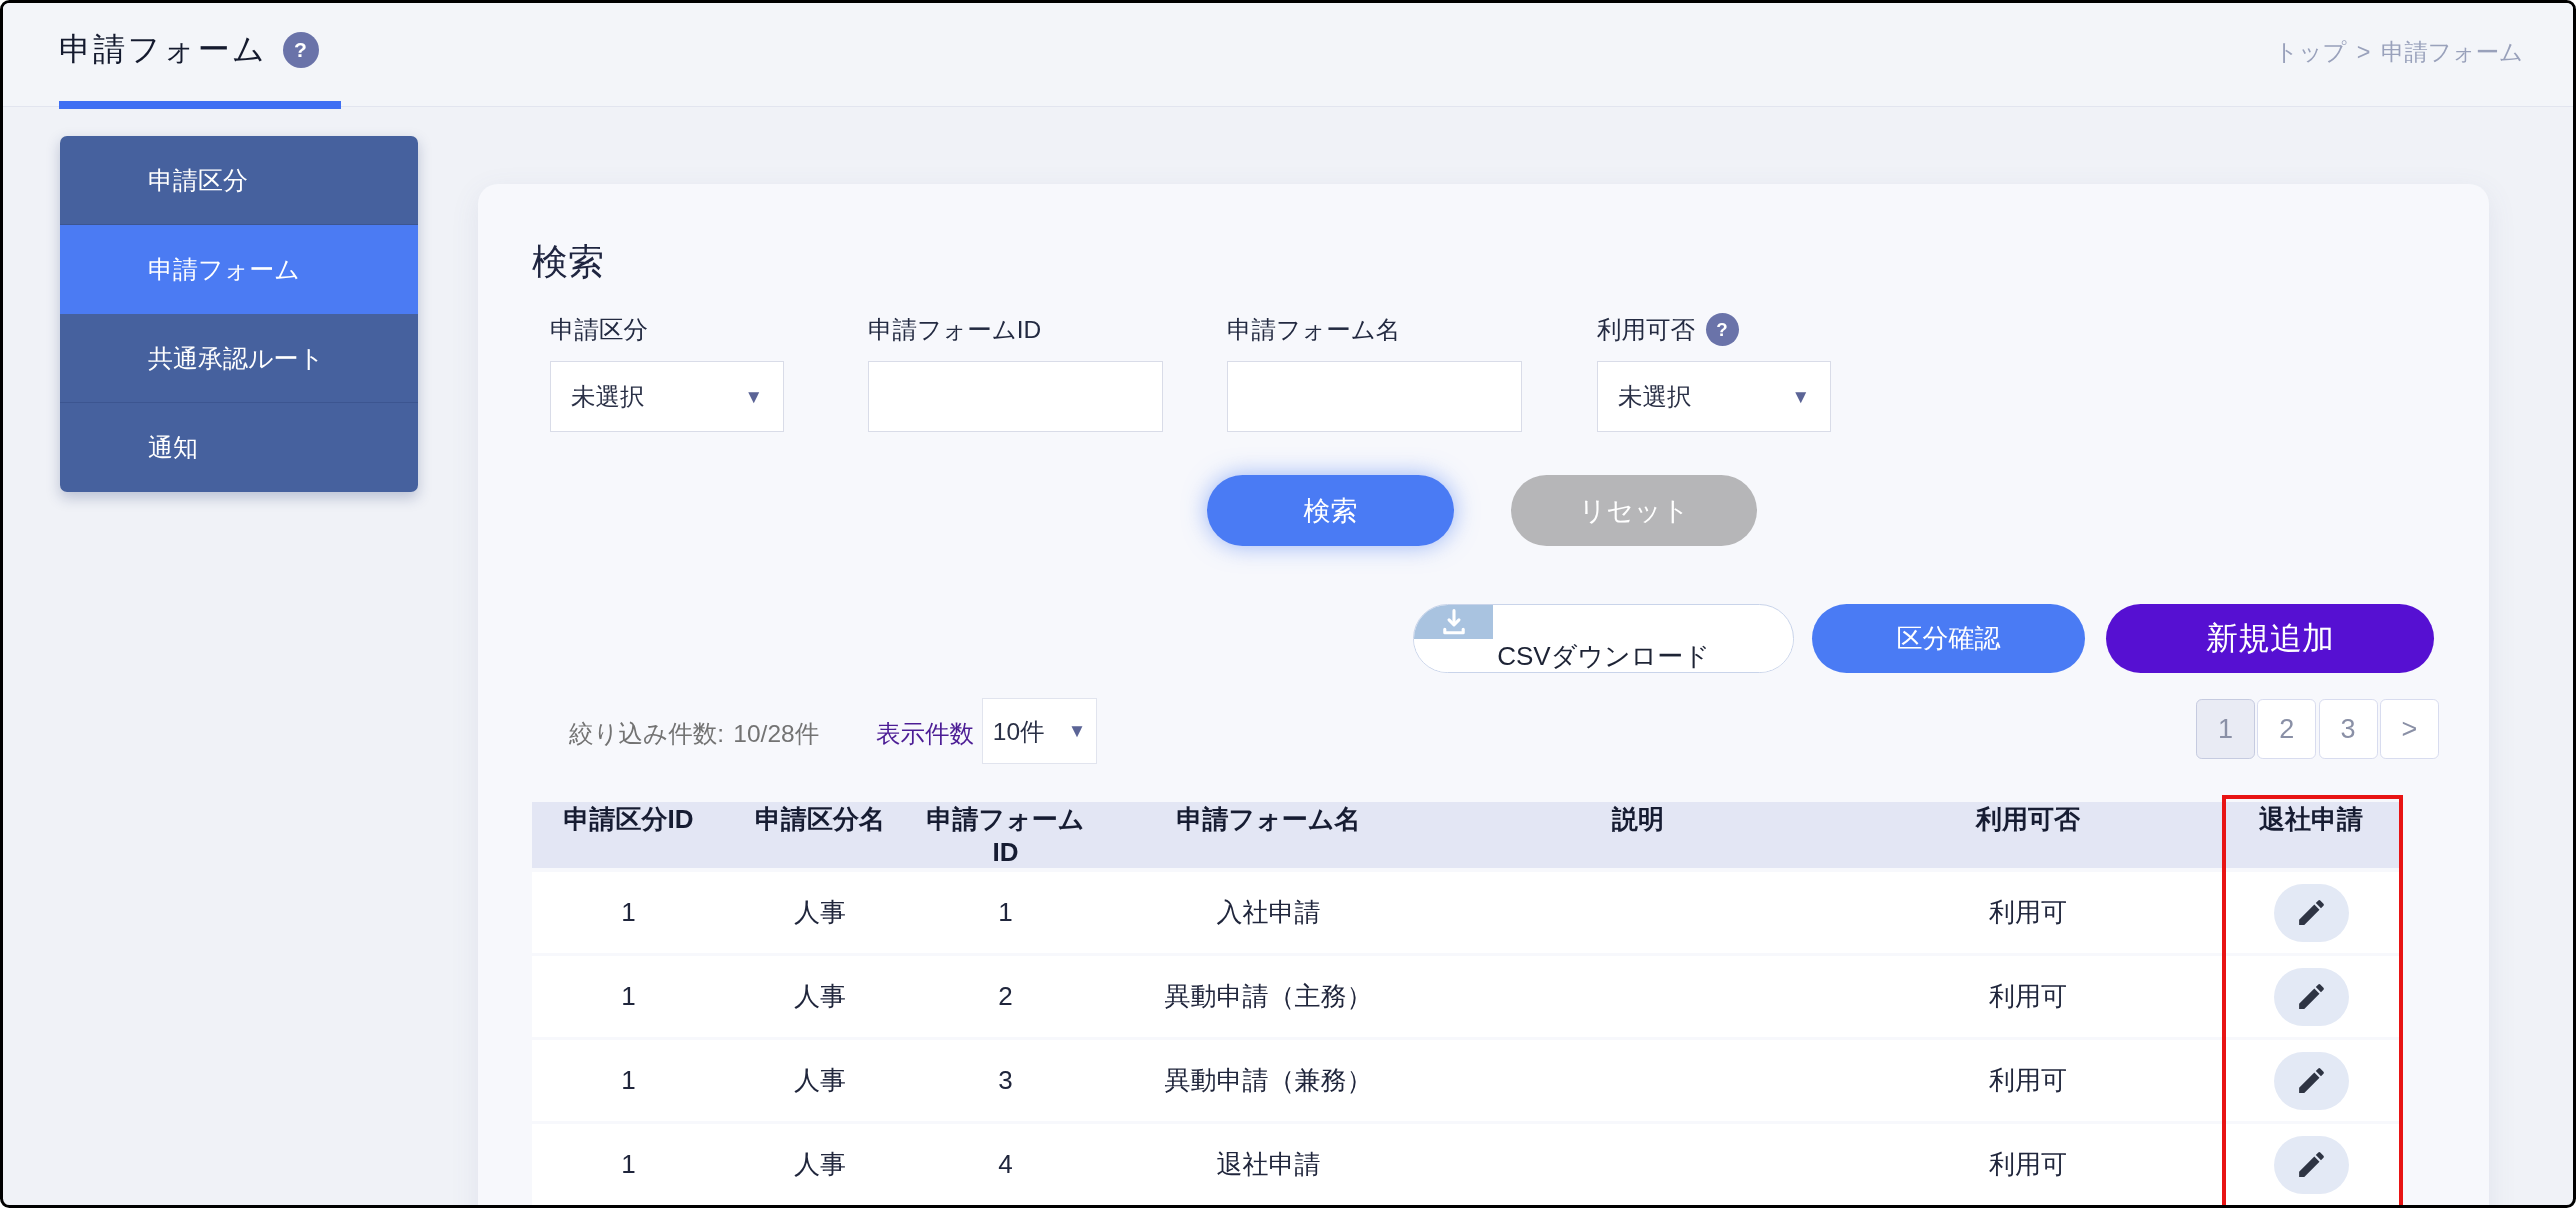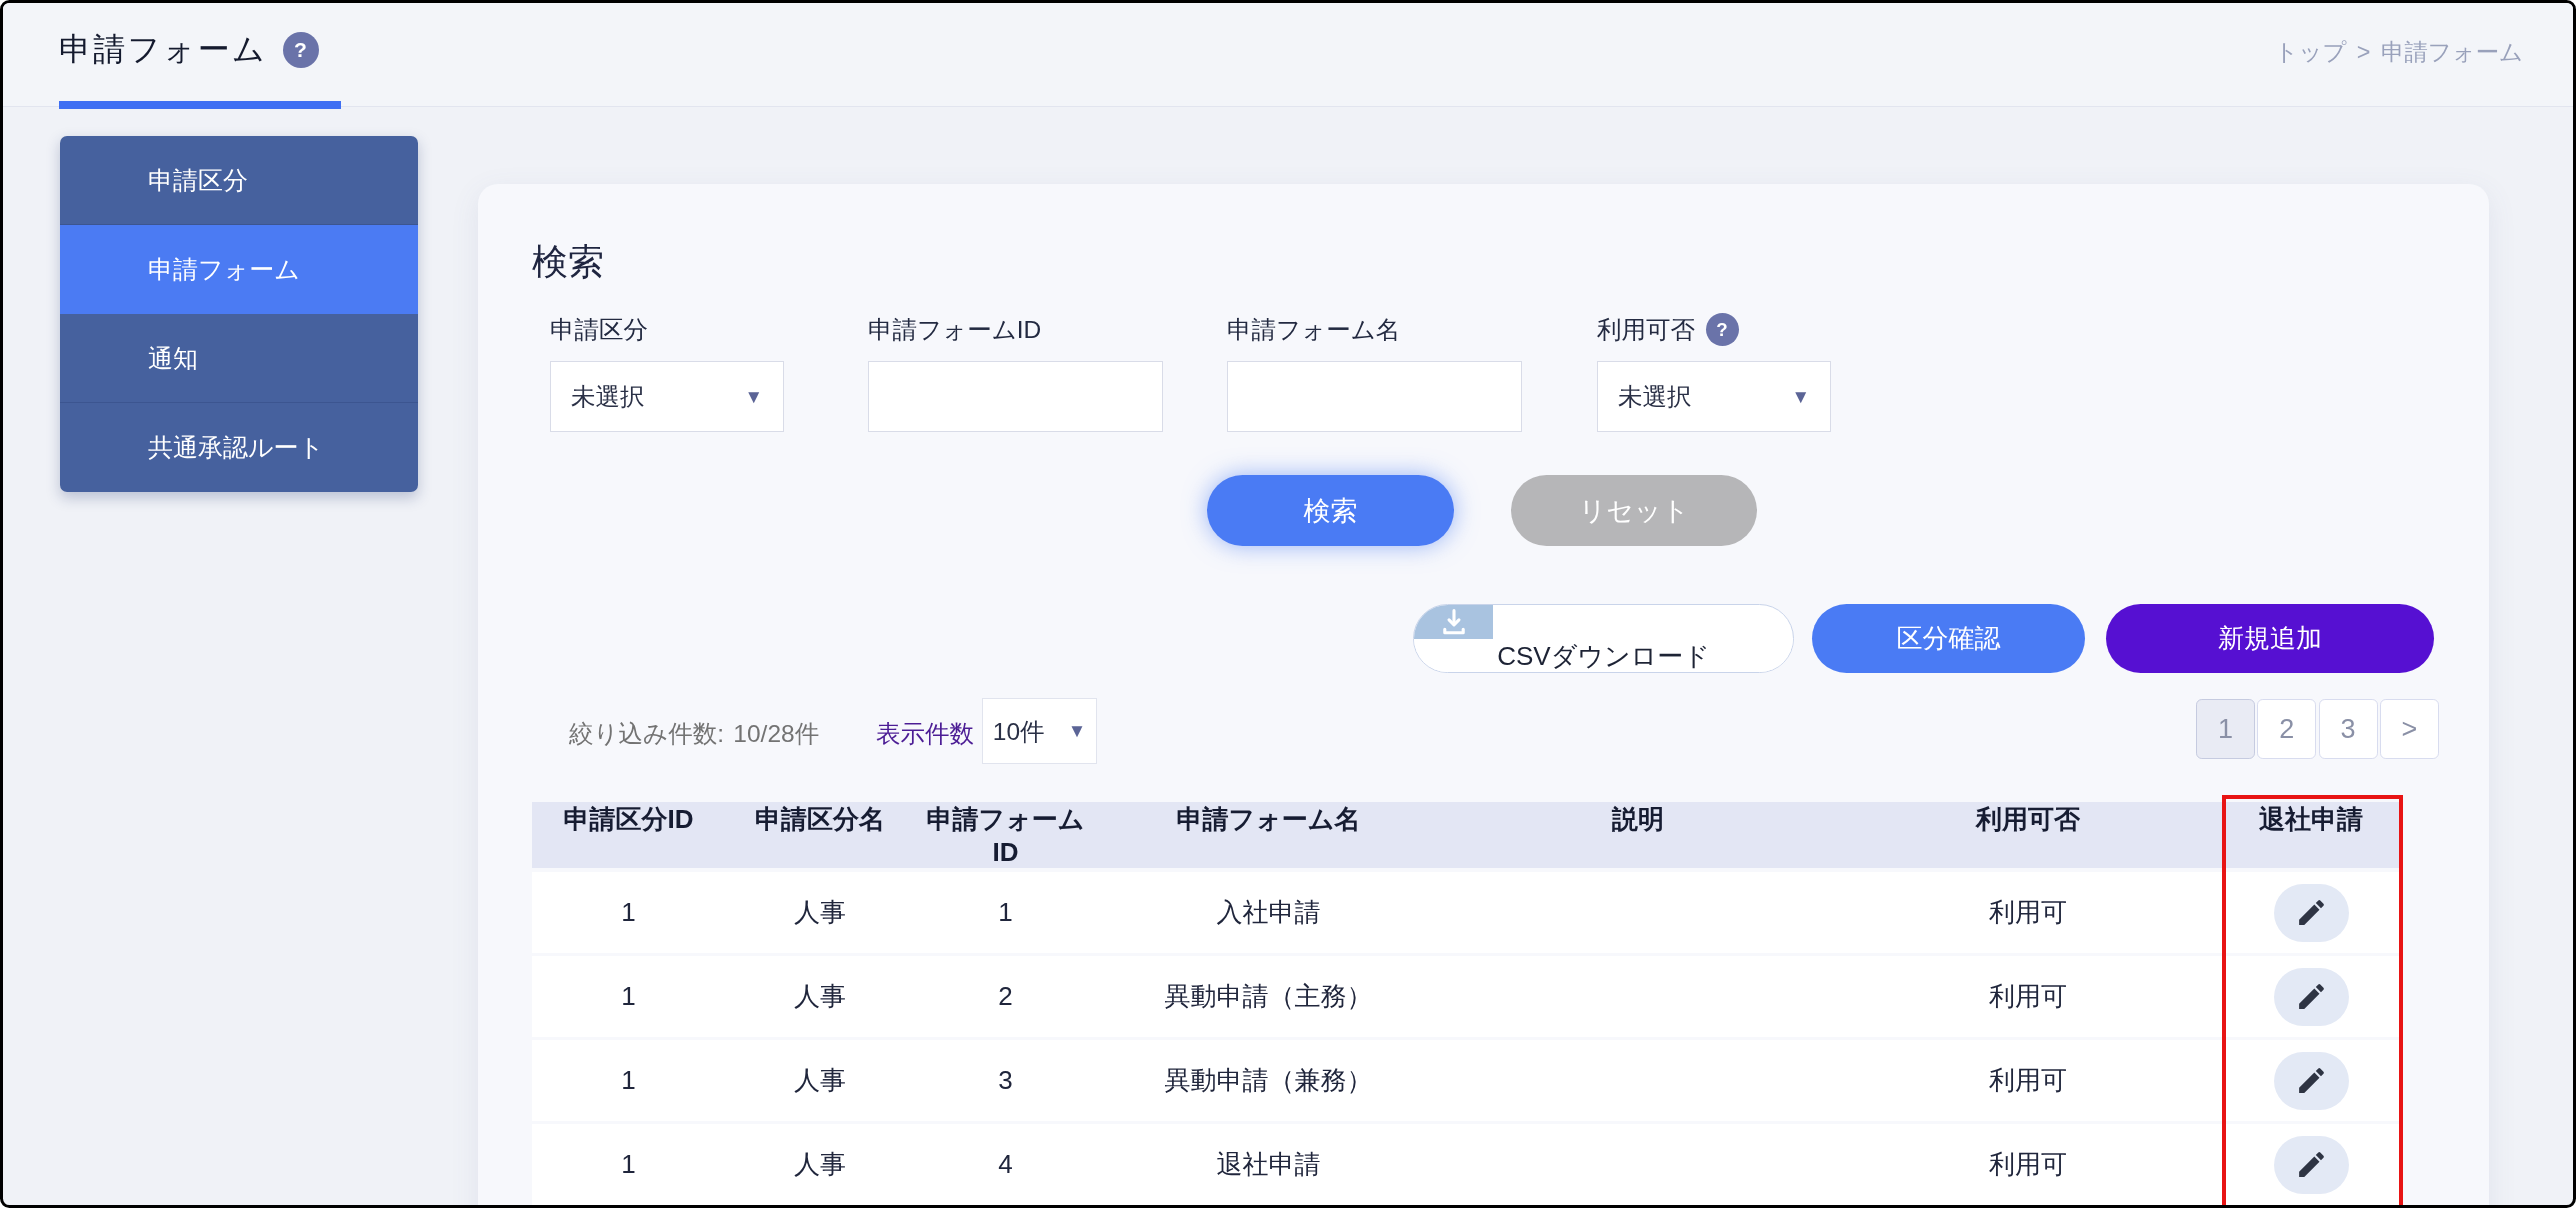--- a/index.html
+++ b/index.html
@@ -32,21 +32,21 @@
   .caret{font-size:18.7px;color:#5b6496;}
   .help-badge.small{width:33px;height:33px;font-size:18.7px;}
   input.field-input{width:100%;height:100%;border:none;outline:none;background:transparent;font-size:24.5px;font-family:inherit;color:#2a3046;padding:0;}
   .pill-btn{display:flex;align-items:center;justify-content:center;border-radius:36px;font-size:27px;color:#fff;cursor:pointer;border:none;}
   .btn-search{left:1204px;top:472px;width:247px;height:71px;background:#4a7bf4;box-shadow:0 0 23.4px rgba(74,123,244,.55);}
   .btn-reset{left:1508px;top:472px;width:246px;height:71px;background:#b6b6b8;}
   .btn-csv{left:1410px;top:601px;width:381px;height:69px;background:#fff;border:1.2px solid #c9d4ea;border-radius:35px;display:flex;align-items:stretch;overflow:hidden;cursor:pointer;padding:0;flex-direction:column;}
   .csv-icon-seg{width:79px;background:#a9c3e0;display:flex;align-items:center;justify-content:center;flex:none;}
   .csv-label{flex:1;display:flex;align-items:center;justify-content:center;font-size:26px;color:#1d2335;background:#fff;}
   .btn-category{left:1809px;top:601px;width:273px;height:69px;background:#4a7bf4;font-size:26px;}
-  .btn-add{left:2103px;top:601px;width:328px;height:69px;background:#5610d2;font-size:26px;}
+  .btn-add{left:2103px;top:601px;width:328px;height:69px;background:#5610d2;font-size:32px;}
   
   .counts{left:566px;top:714px;font-size:24.5px;color:#737373;display:flex;gap:9.4px;}
   .pagesize-label{left:873px;top:714px;font-size:24.5px;color:#4c1d95;}
   .pagesize-box{left:979px;top:695px;width:115px;height:66px;background:#fff;border:1.2px solid #e1e4ee;display:flex;align-items:center;justify-content:center;gap:23px;font-size:24.5px;color:#2a3046;cursor:pointer;}
   .pager{left:2193px;top:696px;display:flex;gap:2.3px;}
   .page-btn{width:59px;height:60px;border:1.2px solid #d8dcef;border-radius:5.8px;background:#fff;color:#8a90a6;font-size:27px;display:flex;align-items:center;justify-content:center;cursor:pointer;}
   .page-btn.active{background:#e9ebf4;border-color:#c6cbe0;}
   
   .thead{left:529px;top:799px;width:1869px;height:66px;background:#e3e6f4;display:flex;align-items:flex-start;font-weight:bold;font-size:26px;color:#161c32;}
   .trow{left:529px;width:1869px;height:81px;background:#fff;display:flex;align-items:center;font-size:26px;color:#20263c;}
@@ -68,22 +68,22 @@
   <div class="abs breadcrumb">
     <span>トップ</span>
     <span>&gt;</span>
     <span>申請フォーム</span>
   </div>
   <div class="abs tab-underline"></div>
 
   <div class="abs sidebar">
     <div class="side-item">申請区分</div>
     <div class="side-item active">申請フォーム</div>
+    <div class="side-item">共通承認ルート</div>
     <div class="side-item">通知</div>
-    <div class="side-item">共通承認ルート</div>
   </div>
 
   <div class="abs card"></div>
 
   <div class="abs search-heading">検索</div>
 
   <div class="abs field-label" style="left:547px;">
     <span>申請区分</span>
   </div>
   <div class="abs field-label" style="left:865px;">

